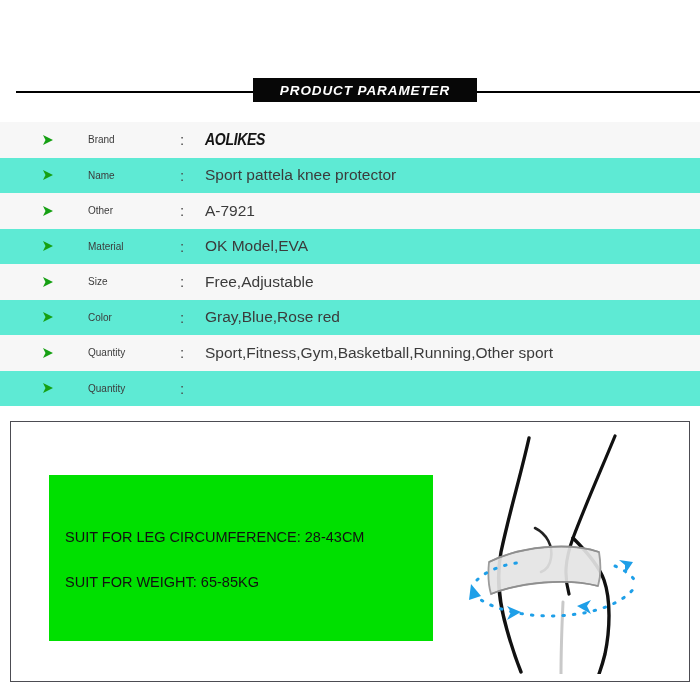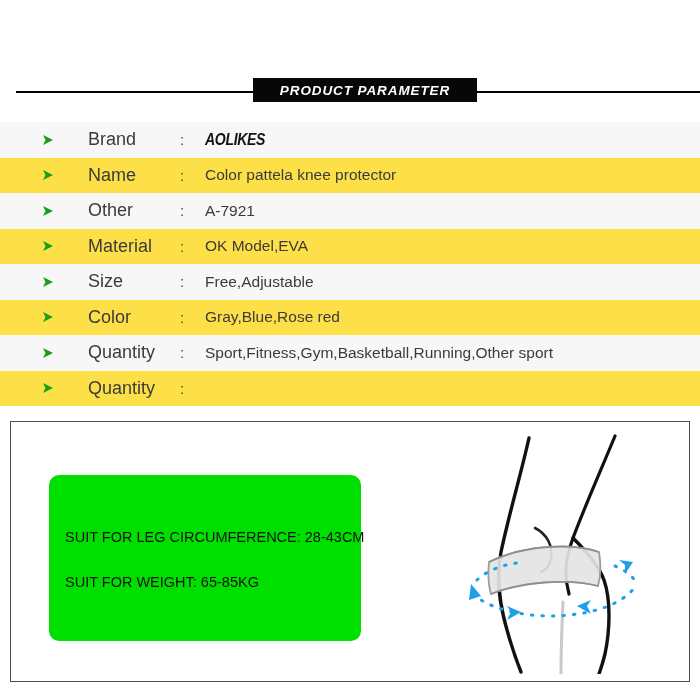--- a/index.html
+++ b/index.html
@@ -60,37 +60,37 @@
     width: 700px;
   }
   .param-row {
     position: relative;
     height: 35.5px;
     display: flex;
     align-items: center;
     box-sizing: border-box;
   }
   .param-row.odd  { background: #f7f7f7; }
-  .param-row.even { background: #fde047; }
+  .param-row.even { background: #5eead4; }
 
   .bullet {
     position: absolute;
     left: 41px;
     top: 50%;
     transform: translateY(-50%);
     width: 14px;
     height: 14px;
     line-height: 14px;
   }
   .bullet svg { display: block; }
 
   .param-label {
     position: absolute;
     left: 88px;
-    font-size: 18px;
+    font-size: 10px;
     color: #3b3b3b;
     white-space: nowrap;
     font-family: "Liberation Sans", sans-serif;
   }
   .param-colon {
     position: absolute;
     left: 180px;
     font-size: 15px;
     color: #4a4a4a;
   }
@@ -123,24 +123,23 @@
     width: 680px;
     height: 261px;
     border: 1.5px solid #4c4c52;
     box-sizing: border-box;
     background: #ffffff;
   }
   .green-box {
     position: absolute;
     left: 38px;
     top: 53px;
-    width: 312px;
+    width: 384px;
     height: 166px;
     background: #00e000;
-    border-radius: 10px;
   }
   .green-line {
     position: absolute;
     left: 16px;
     font-size: 14.5px;
     color: #111111;
     white-space: nowrap;
     font-family: "Liberation Sans", sans-serif;
   }
   .green-line.l1 { top: 54px; }
@@ -179,21 +178,21 @@
   </div>
 
   <div class="param-row even">
     <span class="bullet">
       <svg width="14" height="14" viewBox="0 0 14 14">
           <path d="M2 2 L12 7 L2 12 L4.5 7 Z" fill="#16a013"></path>
         </svg>
     </span>
     <span class="param-label">Name</span>
     <span class="param-colon">:</span>
-    <span class="param-value">Color pattela knee protector</span>
+    <span class="param-value">Sport pattela knee protector</span>
   </div>
 
   <div class="param-row odd">
     <span class="bullet">
       <svg width="14" height="14" viewBox="0 0 14 14">
           <path d="M2 2 L12 7 L2 12 L4.5 7 Z" fill="#16a013"></path>
         </svg>
     </span>
     <span class="param-label">Other</span>
     <span class="param-colon">:</span>

